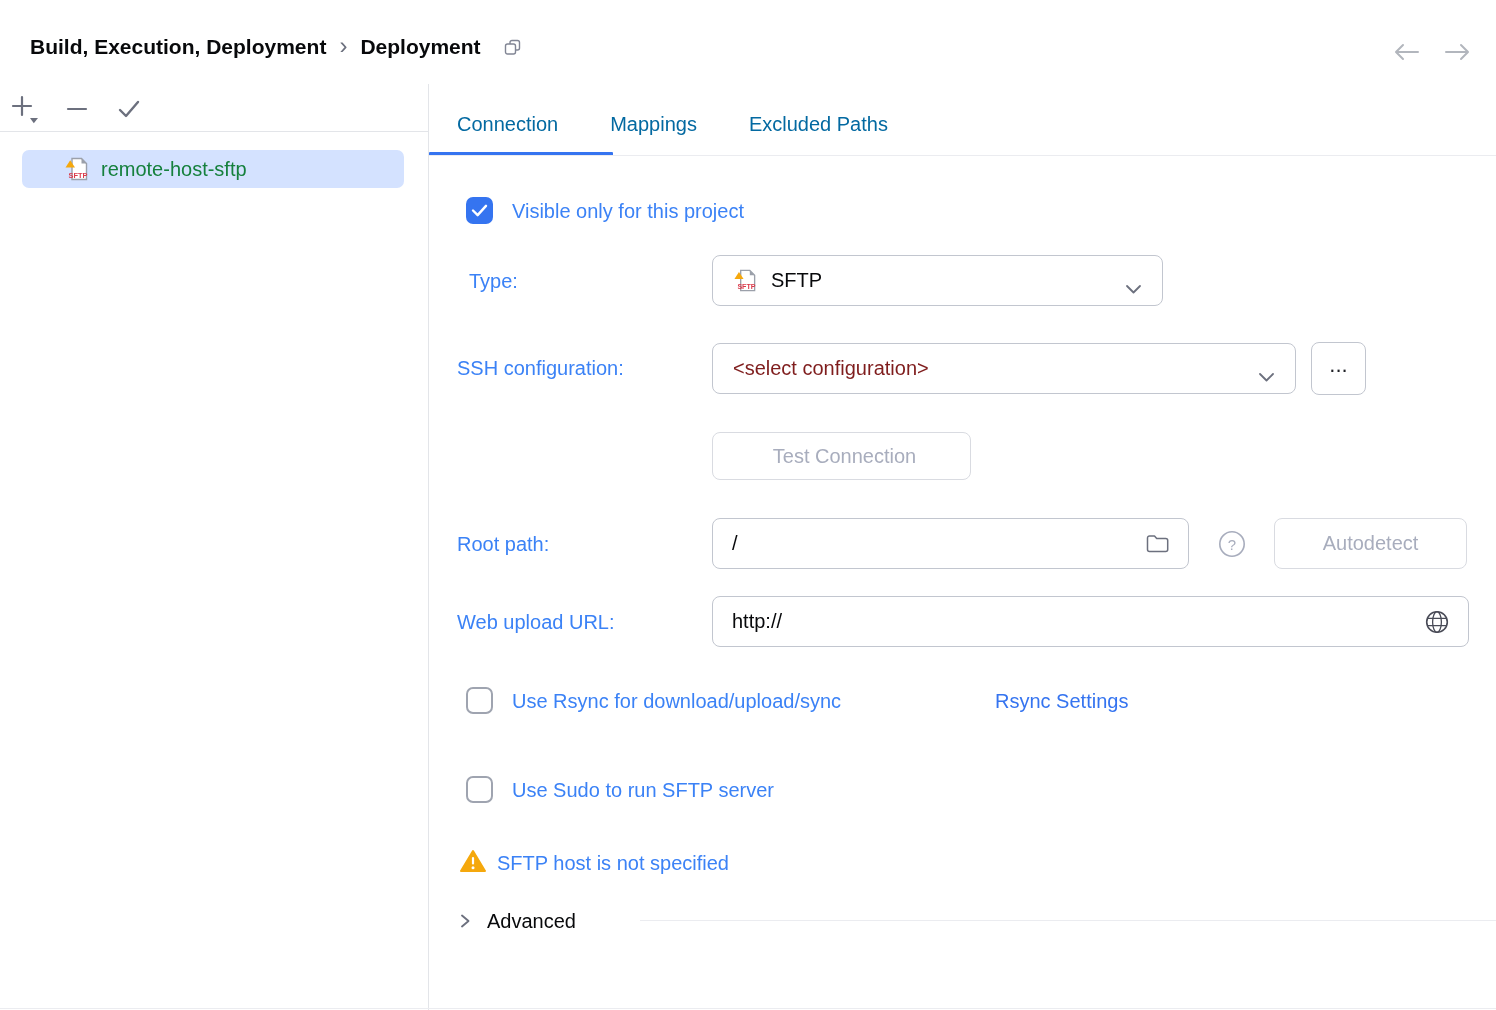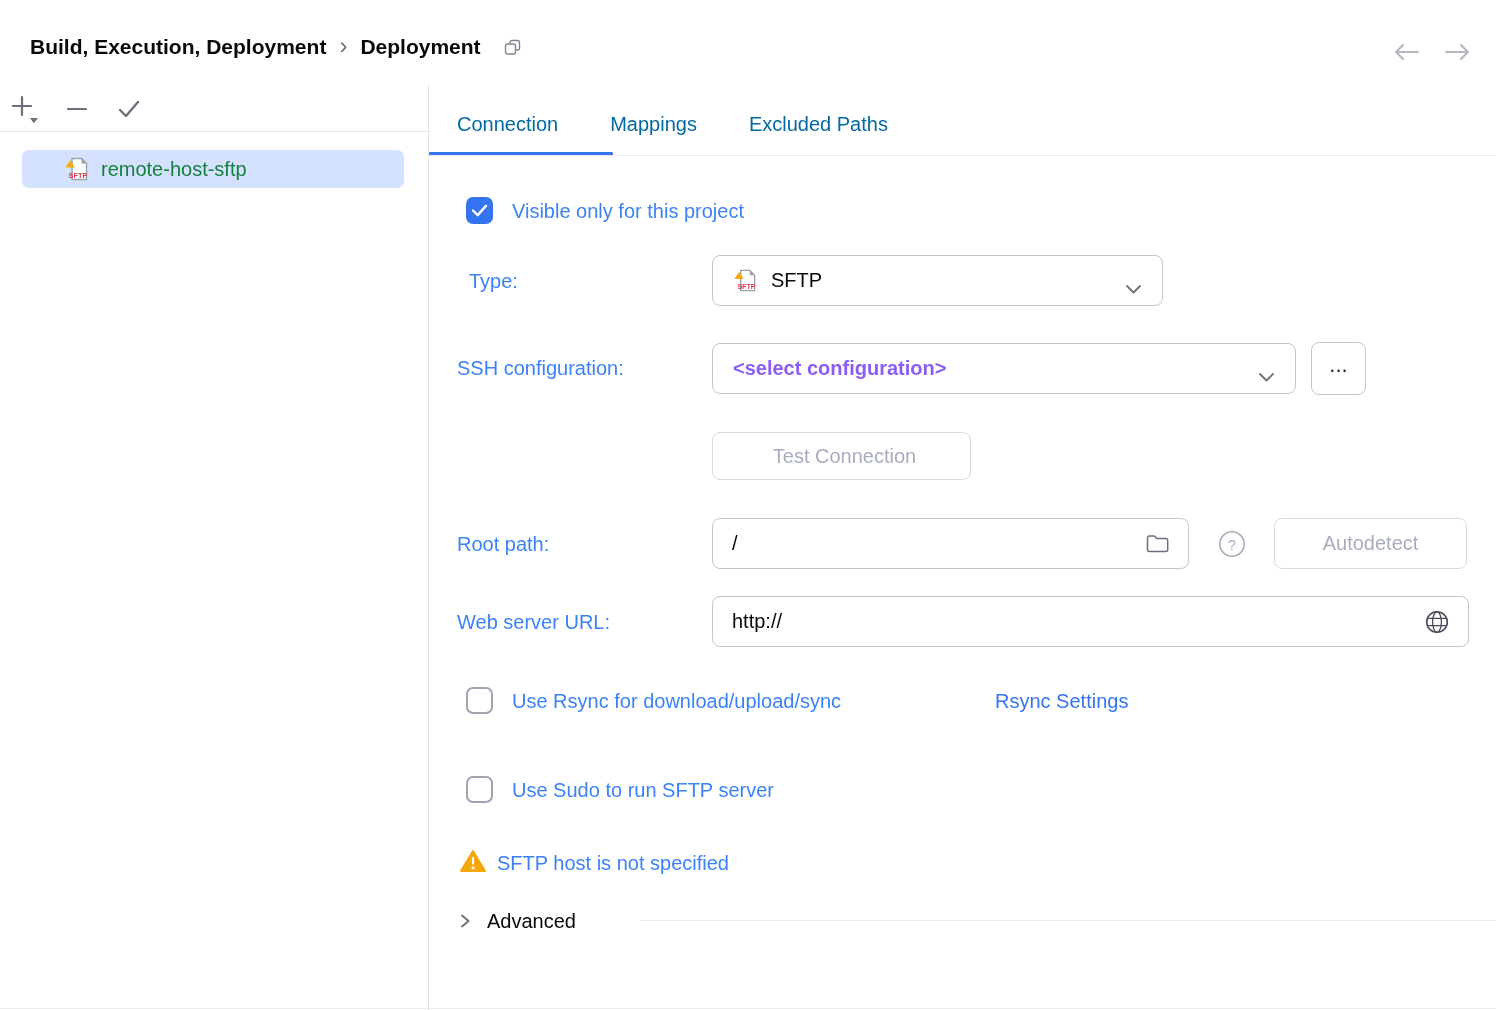--- a/index.html
+++ b/index.html
@@ -65,21 +65,21 @@
   .checkbox.checked { background: #3574f0; }
   .checkbox.unchecked { background: #ffffff; border: 2px solid #9fa4b0; }
 
   .select {
     position: absolute; height: 51px; background: #fff;
     border: 1px solid #c2c6cf; border-radius: 8px;
     display: flex; align-items: center; padding: 0 20px; cursor: pointer;
   }
   .select .chevron { position: absolute; right: 20px; top: 21px; }
   .select-value { font-size: 20px; color: #08090b; }
-  .select-value.placeholder { color: #8b5cf6; font-weight: bold; }
+  .select-value.placeholder { color: #7f1d1d; }
 
   .text-input {
     position: absolute; height: 51px; background: #fff;
     border: 1px solid #c2c6cf; border-radius: 8px;
     font-family: "Liberation Sans", sans-serif; font-size: 20px; color: #08090b;
     padding: 0 52px 0 19px; outline: none;
   }
   .input-icon { position: absolute; cursor: pointer; display: inline-flex; }
 
   .btn {
@@ -214,21 +214,21 @@
     </svg>
   </span>
   <span class="input-icon" style="left:1218px; top:530px;">
     <svg width="28" height="28" viewBox="0 0 28 28">
       <circle cx="14" cy="14" r="12.2" fill="none" stroke="#a8adbd" stroke-width="1.6"></circle>
       <text x="14" y="19.5" text-anchor="middle" font-size="15" fill="#a8adbd" font-family="Liberation Sans, sans-serif">?</text>
     </svg>
   </span>
   <button class="btn disabled" style="left:1274px; top:518px; width:193px; height:51px;">Autodetect</button>
 
-  <span class="form-label" style="left:457px; top:609px;">Web server URL:</span>
+  <span class="form-label" style="left:457px; top:609px;">Web upload URL:</span>
   <input class="text-input" style="left: 712px; top: 596px; width: 757px;" value="http://">
   <span class="input-icon" style="left:1424px; top:609px;">
     <svg width="26" height="26" viewBox="0 0 26 26">
       <circle cx="13" cy="13" r="10.3" fill="none" stroke="#494b57" stroke-width="1.6"></circle>
       <ellipse cx="13" cy="13" rx="4.4" ry="10.3" fill="none" stroke="#494b57" stroke-width="1.3"></ellipse>
       <path d="M3.6 9.4 h18.8 M3.6 16.6 h18.8" fill="none" stroke="#494b57" stroke-width="1.3"></path>
     </svg>
   </span>
 
   <span class="checkbox unchecked" style="left:466px; top:687px;"></span>

